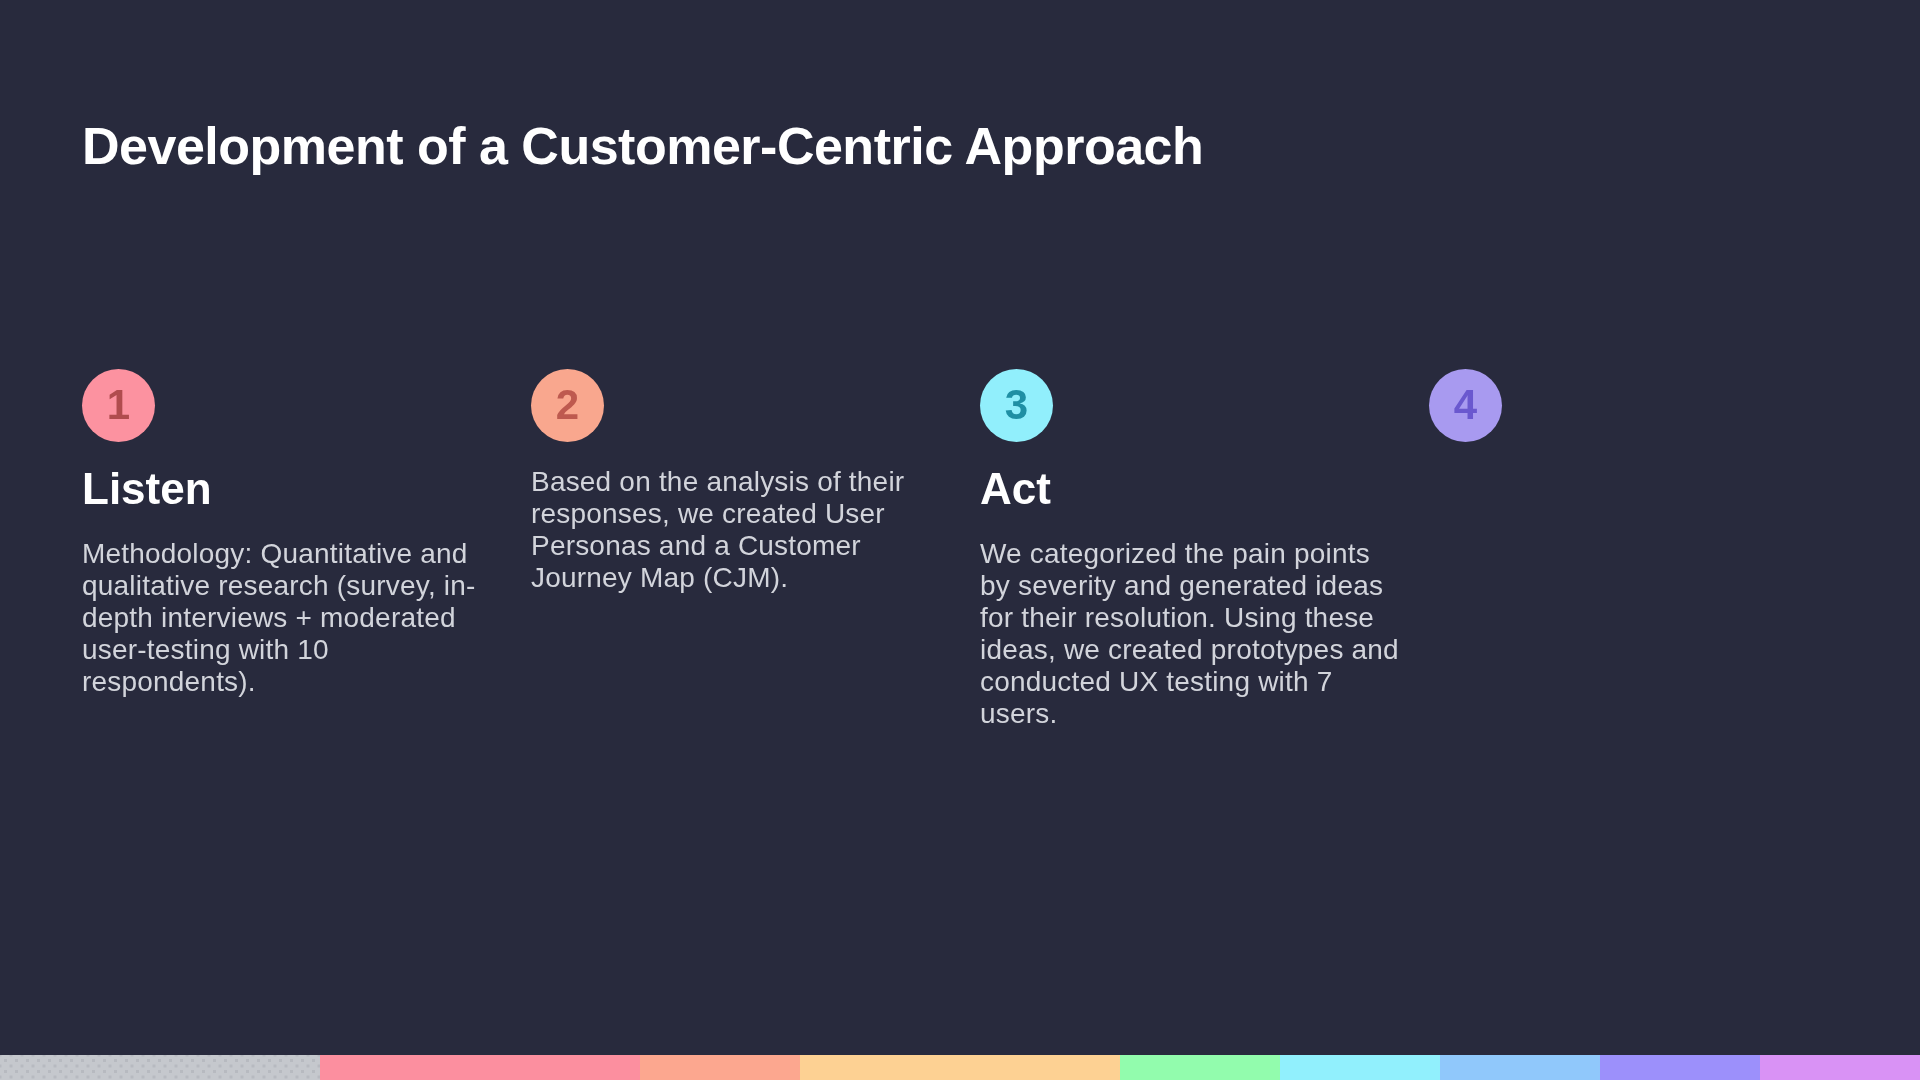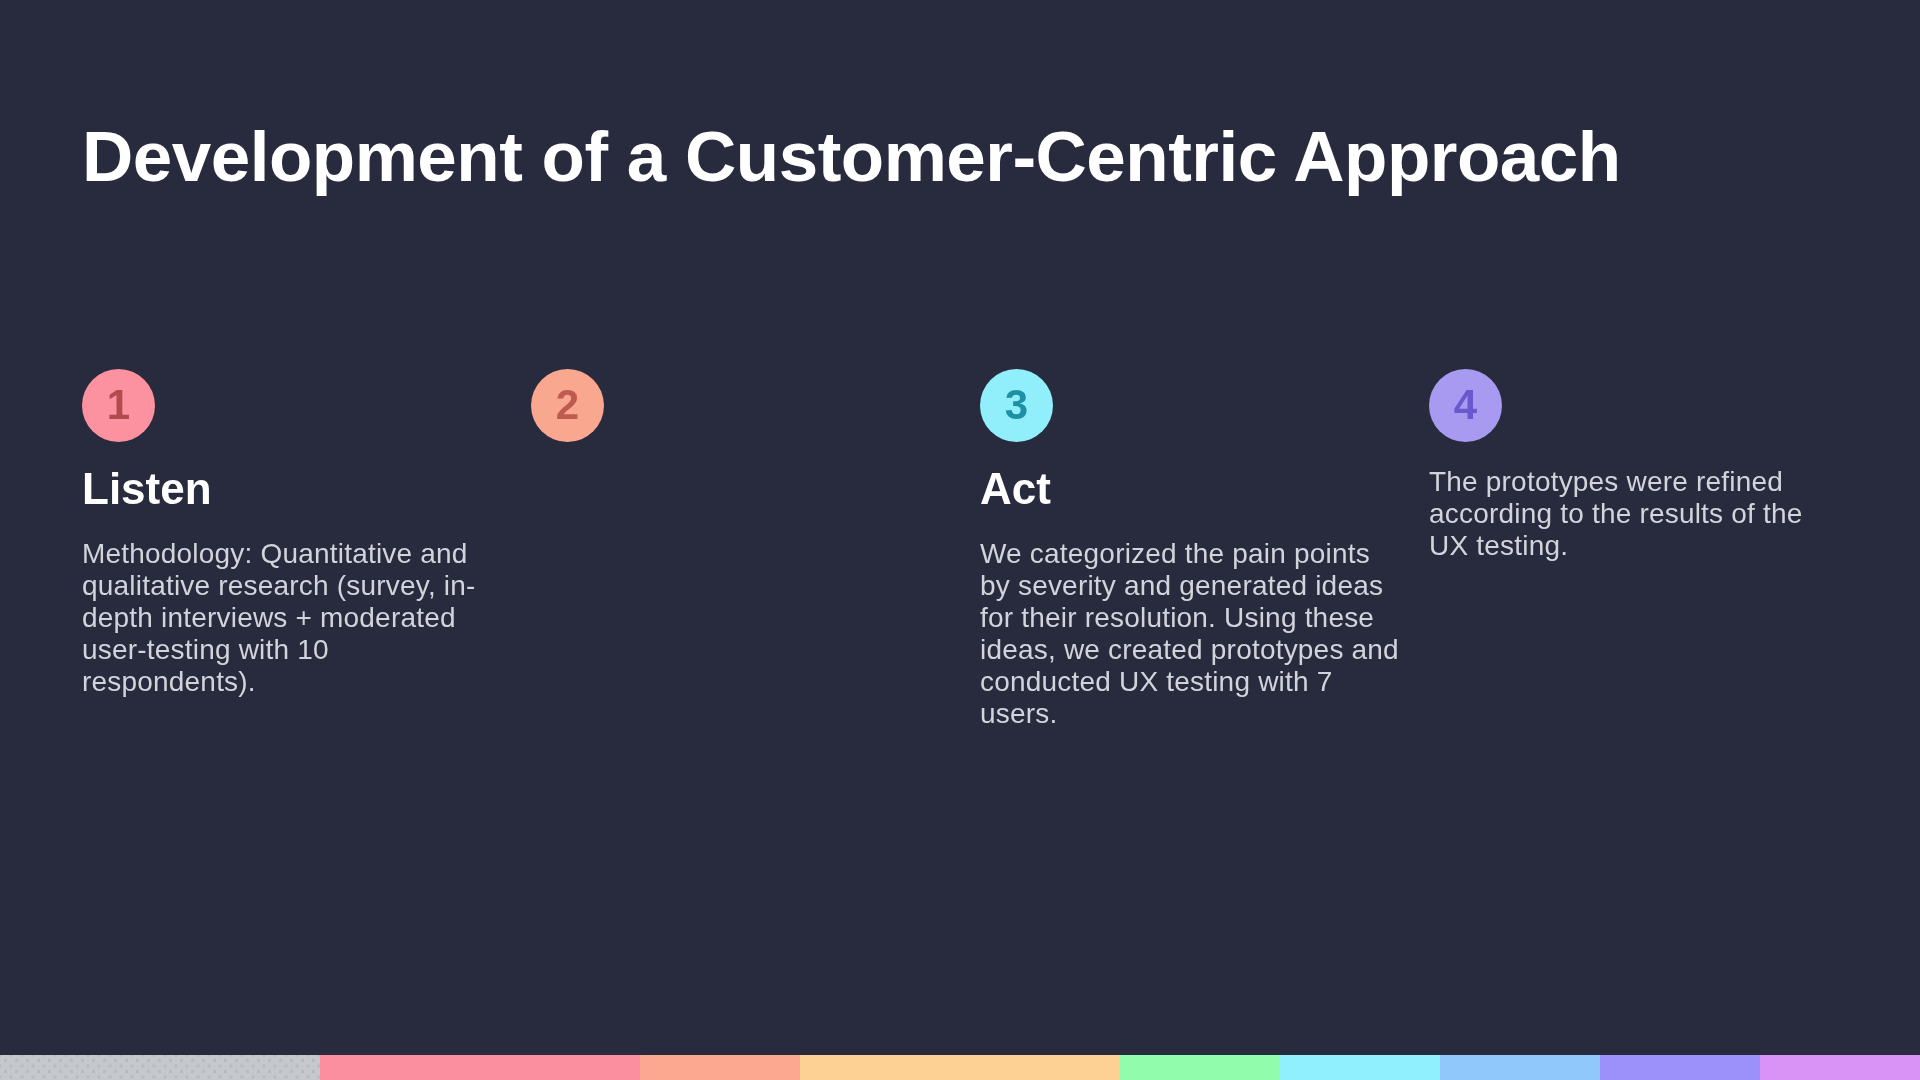--- a/index.html
+++ b/index.html
@@ -16,21 +16,21 @@
   }
   .slide {
     position: absolute;
     inset: 0;
   }
   .slide-title {
     position: absolute;
     left: 82px;
     top: 116px;
     margin: 0;
-    font-size: 71px;
+    font-size: 52px;
     font-weight: 700;
     letter-spacing: -0.5px;
     color: #FFFFFF;
   }
   .steps {
     position: absolute;
     left: 82px;
     top: 369px;
     display: flex;
     gap: 29px;
@@ -100,35 +100,35 @@
         <span style="color: rgb(176, 76, 78);">1</span>
       </div>
       <h2>Listen</h2>
       <p>Methodology: Quantitative and qualitative research (survey, in-depth interviews + moderated user-testing with 10 respondents).</p>
     </div>
 
     <div class="step">
       <div class="circle" style="background-color: rgb(249, 167, 142);">
         <span style="color: rgb(190, 90, 79);">2</span>
       </div>
+      <p>Based on the analysis of their responses, we created User Personas and a Customer Journey Map (CJM).</p>
     </div>
 
     <div class="step">
       <div class="circle" style="background-color: rgb(145, 239, 252);">
         <span style="color: rgb(31, 143, 164);">3</span>
       </div>
       <h2>Act</h2>
       <p>We categorized the pain points by severity and generated ideas for their resolution. Using these ideas, we created prototypes and conducted UX testing with 7 users.</p>
     </div>
 
     <div class="step">
       <div class="circle" style="background-color: rgb(168, 154, 240);">
         <span style="color: rgb(106, 88, 207);">4</span>
       </div>
-      <p>The prototypes were refined according to the results of the UX testing.</p>
     </div>
 
   </div>
 
   <div class="footer-bar">
       <div class="bar-seg dotted" style="background-color: rgb(197, 200, 205); width: 320px;"></div>
       <div class="bar-seg" style="background-color: rgb(252, 143, 159); width: 320px;"></div>
       <div class="bar-seg" style="background-color: rgb(252, 167, 143); width: 160px;"></div>
       <div class="bar-seg" style="background-color: rgb(253, 209, 147); width: 320px;"></div>
       <div class="bar-seg" style="background-color: rgb(146, 252, 173); width: 160px;"></div>

